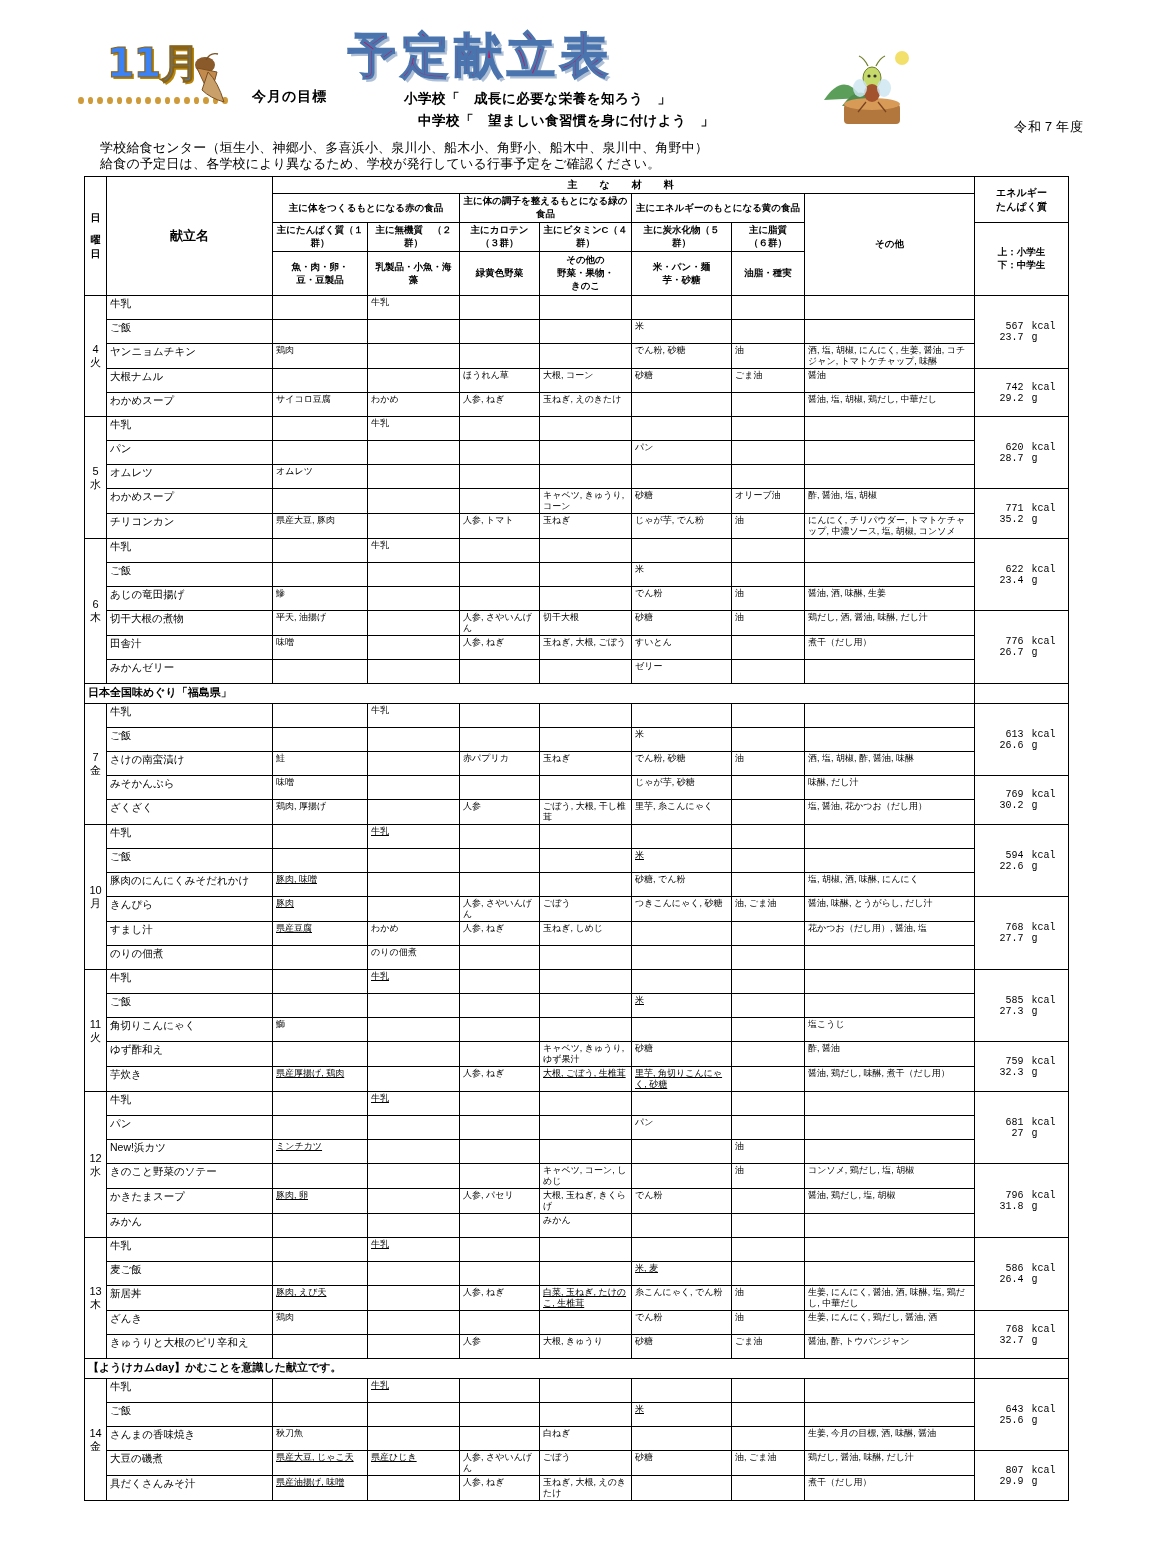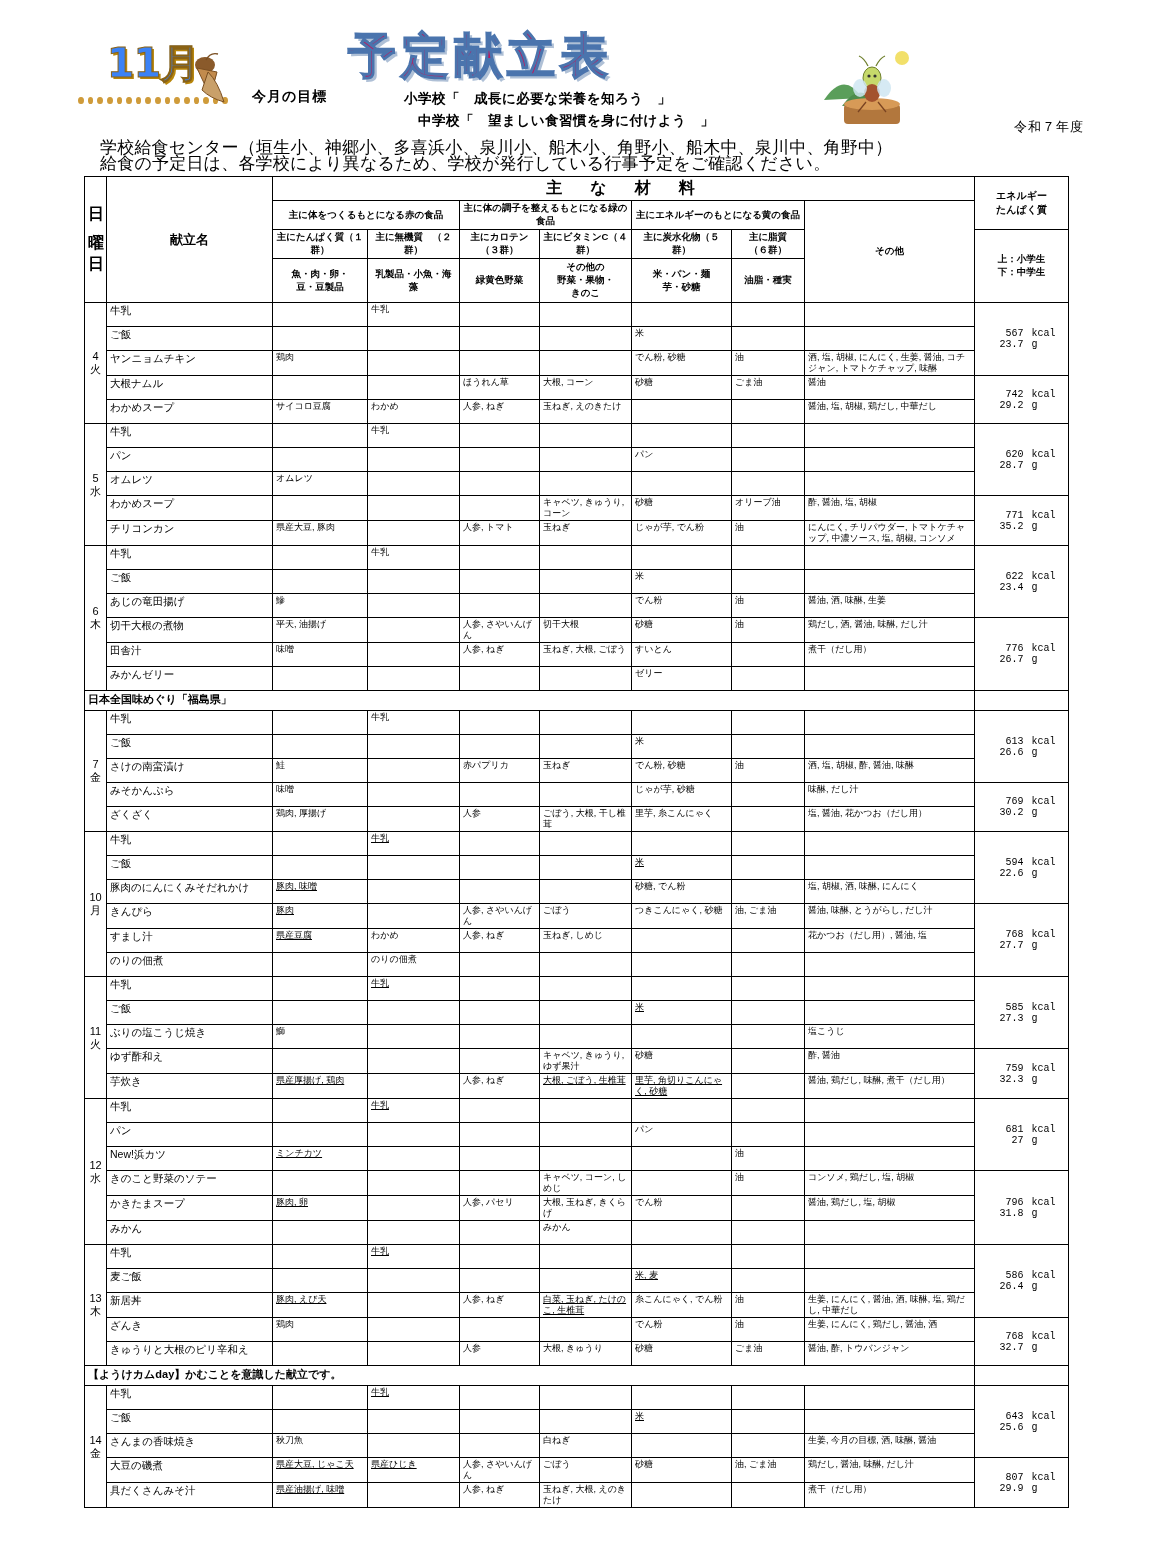--- a/index.html
+++ b/index.html
@@ -49,34 +49,34 @@
   .goal-line { position:absolute; font-size:13.5px; font-weight:bold; white-space:nowrap; letter-spacing:.5px;}
   .goal-es { left: 404px; top: 90px; }
   .goal-jhs { left: 418px; top: 112px; }
 
   .bug-art { position:absolute; left:822px; top:48px; width:98px; height:82px; }
 
   .year-label { position:absolute; right: 68px; top: 118px; font-size: 13px; letter-spacing:1px; }
 
   .center-note {
     position: absolute; left: 100px; top: 140px;
-    font-size: 17px; line-height: 16px; letter-spacing: .2px; white-space: pre-line;
+    font-size: 13px; line-height: 16px; letter-spacing: .2px; white-space: pre-line;
   }
 
   
   table.menu {
     position: absolute; left: 84px; top: 176px;
     border-collapse: collapse;
     width: 984px;
     table-layout: fixed;
     font-size: 10px;
   }
   table.menu td, table.menu th { border: 1px solid #000; padding: 1px 3px; vertical-align: top; }
 
-  .hdr { text-align:center; vertical-align: middle !important; font-weight: bold; font-size: 16px; }
+  .hdr { text-align:center; vertical-align: middle !important; font-weight: bold; font-size: 10px; }
   .hdr-sm { font-size: 9.5px; }
   .hdr-tall { vertical-align: middle !important; }
 
   
   col.c-date { width: 22px; }
   col.c-name { width: 166px; }
   col.c-g1   { width: 95px; }
   col.c-g2   { width: 92px; }
   col.c-g3   { width: 80px; }
   col.c-g4   { width: 92px; }
@@ -531,21 +531,21 @@
           <td class="name-cell dotted-b">ご飯</td>
           <td class="ing dotted-b"></td>
           <td class="ing dotted-b"></td>
           <td class="ing dotted-b"></td>
           <td class="ing dotted-b"></td>
           <td class="ing dotted-b"><span class="u">米</span></td>
           <td class="ing dotted-b"></td>
           <td class="ing dotted-b"></td>
         </tr>
         <tr class="row">
-          <td class="name-cell dotted-b">ぶりの塩こうじ焼き</td>
+          <td class="name-cell dotted-b">角切りこんにゃく</td>
           <td class="ing dotted-b">鰤</td>
           <td class="ing dotted-b"></td>
           <td class="ing dotted-b"></td>
           <td class="ing dotted-b"></td>
           <td class="ing dotted-b"></td>
           <td class="ing dotted-b"></td>
           <td class="ing dotted-b">塩こうじ</td>
         </tr>
         <tr class="row">
           <td class="name-cell dotted-b">ゆず酢和え</td>

